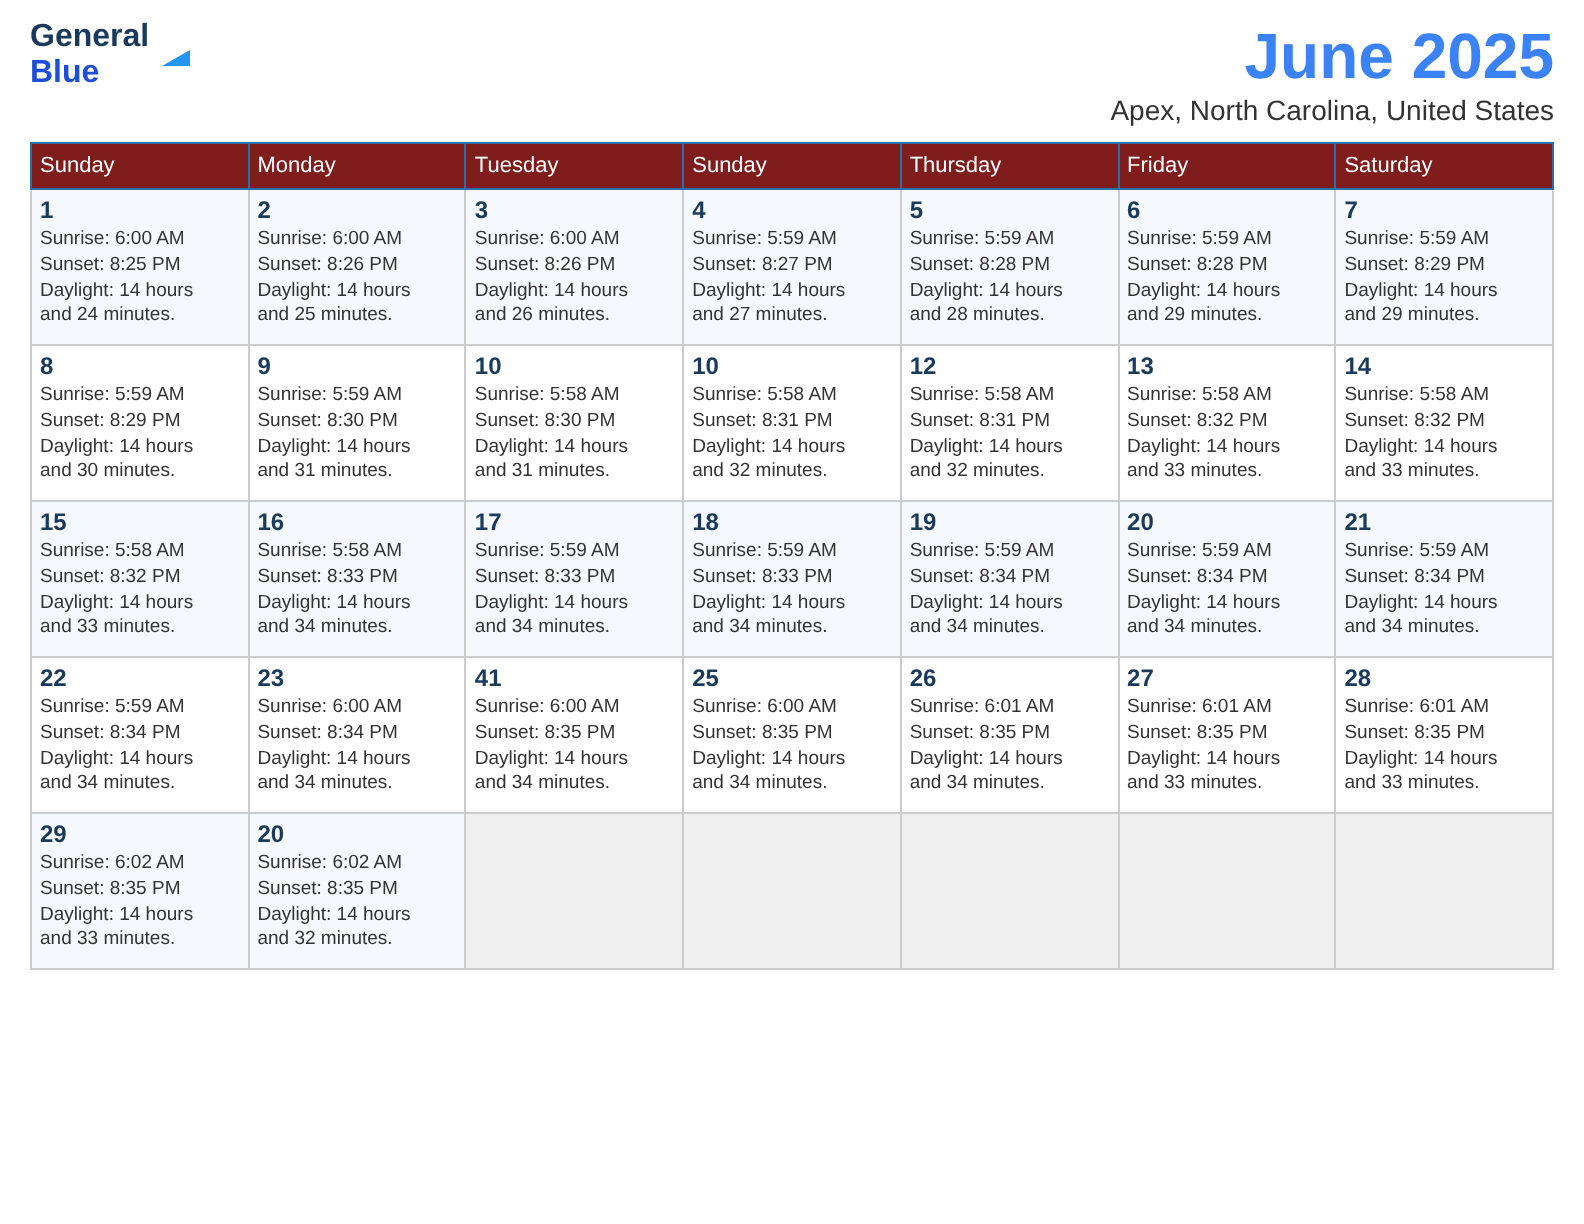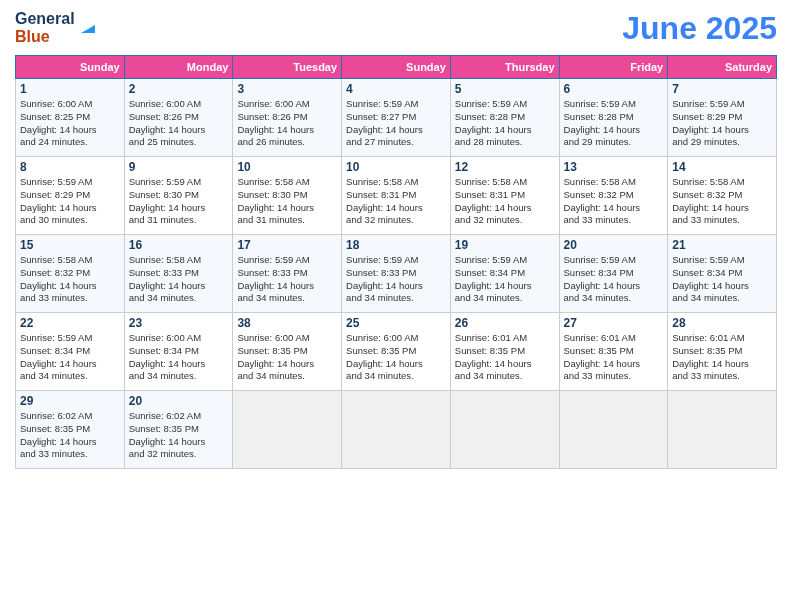--- a/index.html
+++ b/index.html
@@ -36,26 +36,26 @@
     .location {
       font-size: 14px;
       color: #333;
     }
     .calendar {
       width: 100%;
       border-collapse: collapse;
       font-size: 10px;
     }
     .calendar thead th {
-      background: #ec4899;
+      background: #7f1d1d;
       color: #fff;
       padding: 5px 4px;
-      text-align: right;
+      text-align: left;
       font-size: 11px;
-      font-weight: bold;
+      font-weight: normal;
       border: 1px solid #2c6fad;
     }
     .calendar tbody td {
       border: 1px solid #ccc;
       vertical-align: top;
       padding: 3px 4px;
       width: calc(100% / 7);
       height: 78px;
       background: #fff;
     }
@@ -86,29 +86,30 @@
   </style>
 </head>
 <body>
 
 <div class="container">
   <div class="header">
     <div class="logo">
     <div style="display:flex;align-items:center;">
       <div style="display:flex;flex-direction:column;line-height:1.1;">
         <span style="font-size:16px;font-weight:bold;color:#1a3a5c;">General</span>
-        <span style="font-size:16px;font-weight:bold;color:#c2410c;">Blue</span>
+        <span style="font-size:16px;font-weight:bold;color:#1d4ed8;">Blue</span>
       </div>
       <svg width="22" height="22" viewBox="0 0 22 22" style="margin-left:2px;margin-top:-4px;">
         <polygon points="4,18 18,10 18,18" fill="#2196F3"></polygon>
       </svg>
     </div>
   </div>
     <div class="title-block">
       <div class="month-title">June 2025</div>
+      <div class="location">Apex, North Carolina, United States</div>
     </div>
   </div>
 
   <table class="calendar">
     <thead>
       <tr>
       <th>Sunday</th>
           <th>Monday</th>
           <th>Tuesday</th>
           <th>Sunday</th>
@@ -326,21 +327,21 @@
           <td>
         <span class="day-num">23</span>
         <div class="day-info">
           Sunrise: 6:00 AM<br>
           Sunset: 8:34 PM<br>
           Daylight: 14 hours<br>
           and 34 minutes.
         </div>
       </td>
           <td>
-        <span class="day-num">38</span>
+        <span class="day-num">41</span>
         <div class="day-info">
           Sunrise: 6:00 AM<br>
           Sunset: 8:35 PM<br>
           Daylight: 14 hours<br>
           and 34 minutes.
         </div>
       </td>
           <td>
         <span class="day-num">25</span>
         <div class="day-info">

